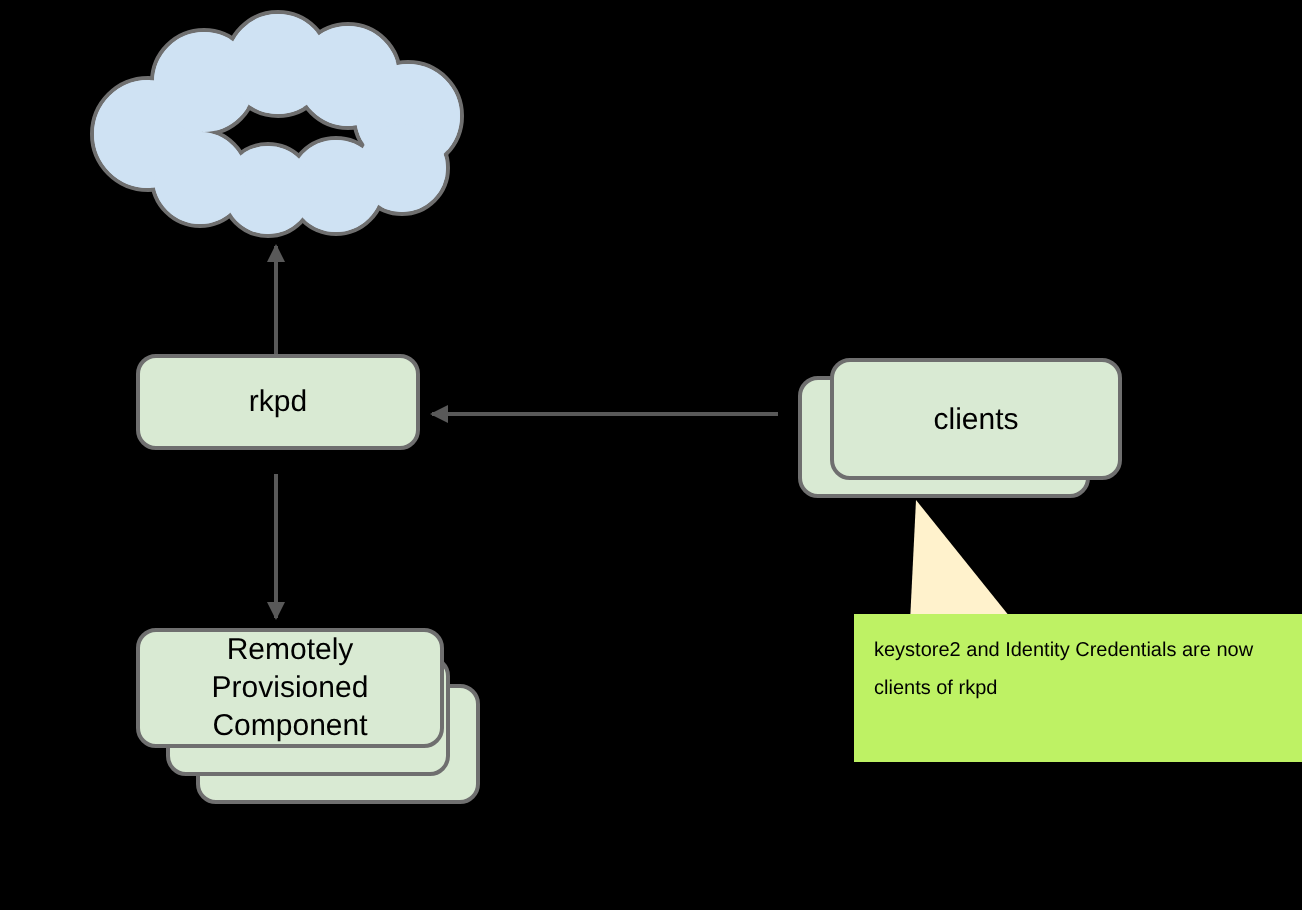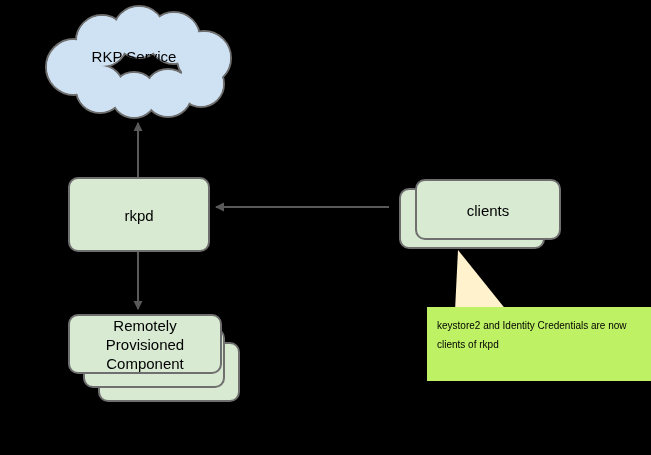--- a/index.html
+++ b/index.html
@@ -19,21 +19,21 @@
 
   
   .gbox{
     position:absolute;background:#d9ead3;border:2px solid #6f6f6f;border-radius:10px;
     box-sizing:border-box;
   }
   .gbox .label{
     position:absolute;left:0;right:0;top:50%;transform:translateY(-50%);
     text-align:center;font-size:15px;line-height:19px;color:#000;
   }
-  .box-rkpd{left:68px;top:177px;width:142px;height:75px;padding-left:24px;}
+  .box-rkpd{left:68px;top:177px;width:142px;height:48px;padding-left:24px;}
   .clients-l2{left:399px;top:188px;width:146px;height:61px;}
   .clients-front{left:389px;top:179px;width:146px;height:61px;margin-left:26px;}
   .rpc-l3{left:98px;top:342px;width:142px;height:60px;}
   .rpc-l2{left:83px;top:328px;width:142px;height:60px;}
   .rpc-front{left:68px;top:314px;width:154px;height:60px;}
   .rpc-front .label{padding:0 8px;}
 
   
   .callout-tail{position:absolute;left:440px;top:244px;width:80px;height:68px;pointer-events:none;}
   .callout-body{
@@ -76,21 +76,20 @@
           <circle cx="58" cy="36" r="25"></circle>
         <circle cx="95" cy="27" r="25"></circle>
           <circle cx="130" cy="33" r="25"></circle>
         <circle cx="160" cy="53" r="26"></circle>
           <circle cx="157" cy="79" r="22"></circle>
         <circle cx="124" cy="88" r="23"></circle>
           <circle cx="90" cy="90" r="22"></circle>
         <circle cx="56" cy="84" r="23"></circle>
       </g>
     </svg>
-    <div class="label">RKP Service</div>
   </div>
 
   <div class="gbox box-rkpd">
     <div class="label">rkpd</div>
   </div>
 
   <div class="gbox clients-l2"></div>
   <div class="gbox clients-front">
     <div class="label">clients</div>
   </div>

